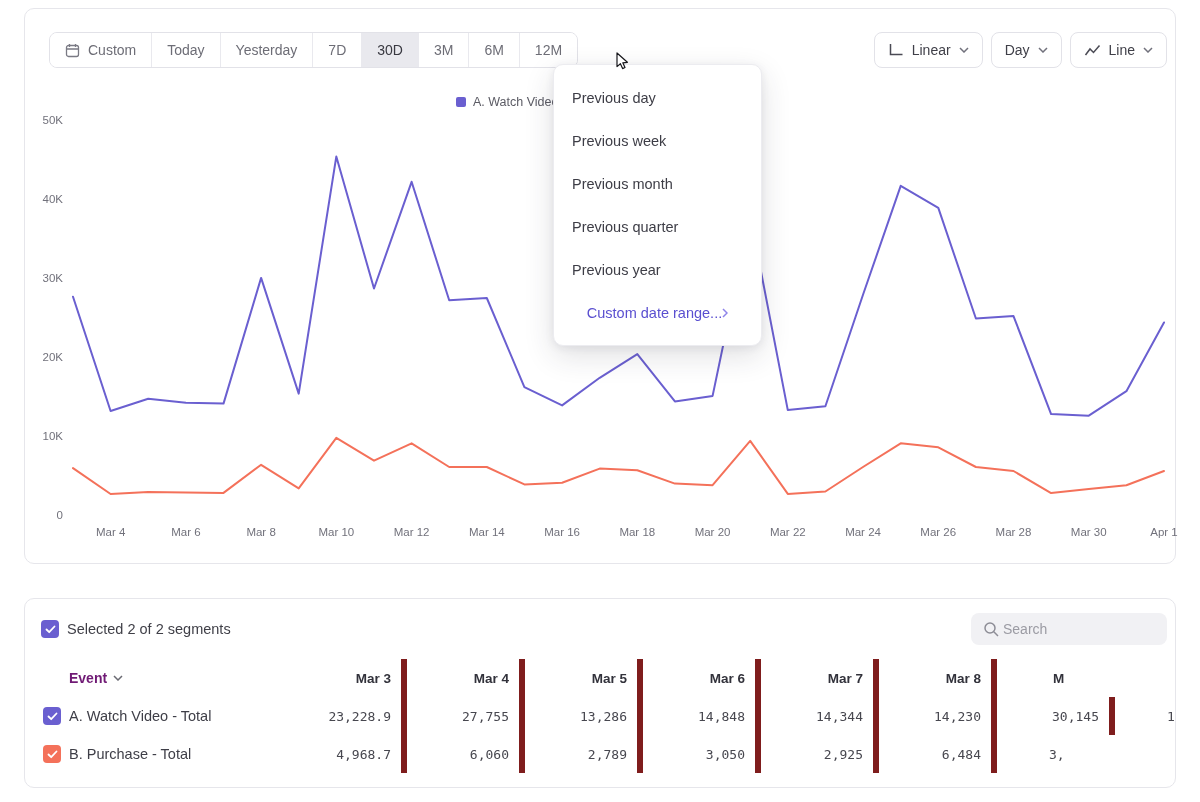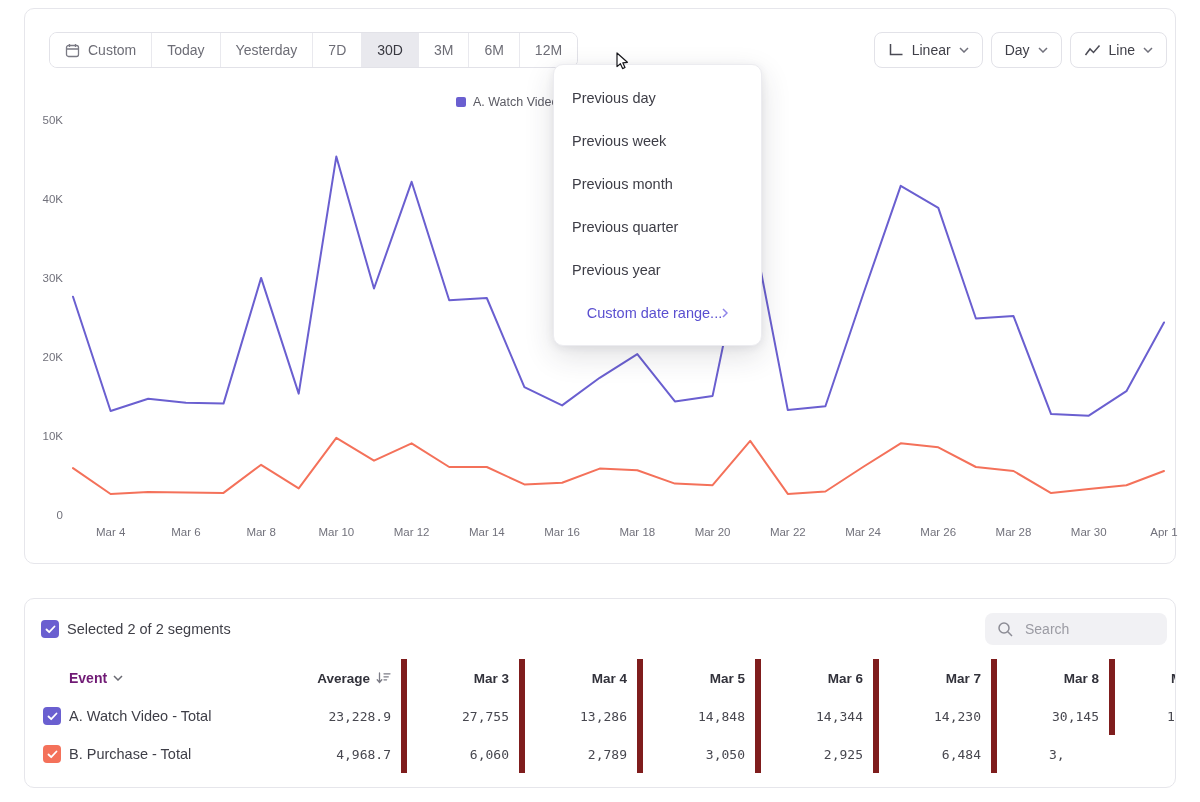--- a/index.html
+++ b/index.html
@@ -50,21 +50,21 @@
     font-size:14.5px;color:#3d3d46;cursor:pointer;}
   .menu-item.custom{color:#5a4fd0;justify-content:center;}
 
   .cursor{position:absolute;left:615px;top:52px;z-index:60;pointer-events:none;}
 
   
   .seg-header{display:flex;align-items:center;height:32px;margin:14px 8px 0 16px;}
   .checkbox{width:18px;height:18px;border-radius:4px;display:inline-flex;flex:none;
     align-items:center;justify-content:center;cursor:pointer;}
   .sel-label{margin-left:8px;font-size:14.5px;color:#3f3f47;}
-  .search{margin-left:auto;display:flex;align-items:center;gap:9px;width:182px;height:32px;
+  .search{margin-left:auto;display:flex;align-items:center;gap:1px;width:196px;height:32px;
     padding:0 12px;background:#f1f1f4;border-radius:8px;}
   .search input{border:0;outline:0;background:transparent;width:120px;
     font:14px "Liberation Sans",sans-serif;color:#3c3c44;}
   .search input::placeholder{color:#9b9ba3;}
 
   .table{position:absolute;left:0;top:60px;width:1152px;}
   .t-row{display:grid;grid-template-columns:260px 116px 118px 118px 118px 118px 118px 118px 1fr;
     height:38px;align-items:center;}
   .t-row > div{height:100%;display:flex;align-items:center;overflow:hidden;white-space:nowrap;}
   .t-row > div:nth-child(n+3){border-left:6px solid #7f1d1d;}
@@ -230,29 +230,20 @@
   <div class="table">
     <div class="t-row t-head">
       <div class="c-event">
         <span>Event</span>
         <span class="ic">
           <svg width="10" height="6" viewBox="0 0 10 6" fill="none" stroke="#6a6a72" stroke-width="1.5">
               <path d="M1 1 L5 5 L9 1"></path>
             </svg>
         </span>
       </div>
-      <div class="c-avg">
-        <span>Average</span>
-        <span class="ic">
-          <svg width="15" height="12" viewBox="0 0 15 12" fill="none" stroke="#7c7c86" stroke-width="1.3" stroke-linecap="round">
-            <path d="M3.5 1 V10 M1.2 7.8 L3.5 10.4 L5.8 7.8"></path>
-            <path d="M8 1.8 H14 M8 4.8 H12.3 M8 7.8 H10.6"></path>
-          </svg>
-        </span>
-      </div>
       <div class="c-num">Mar 3</div>
       <div class="c-num">Mar 4</div>
       <div class="c-num">Mar 5</div>
       <div class="c-num">Mar 6</div>
       <div class="c-num">Mar 7</div>
       <div class="c-num">Mar 8</div>
       <div class="c-last">M</div>
     </div>
 
     <div class="t-row">

